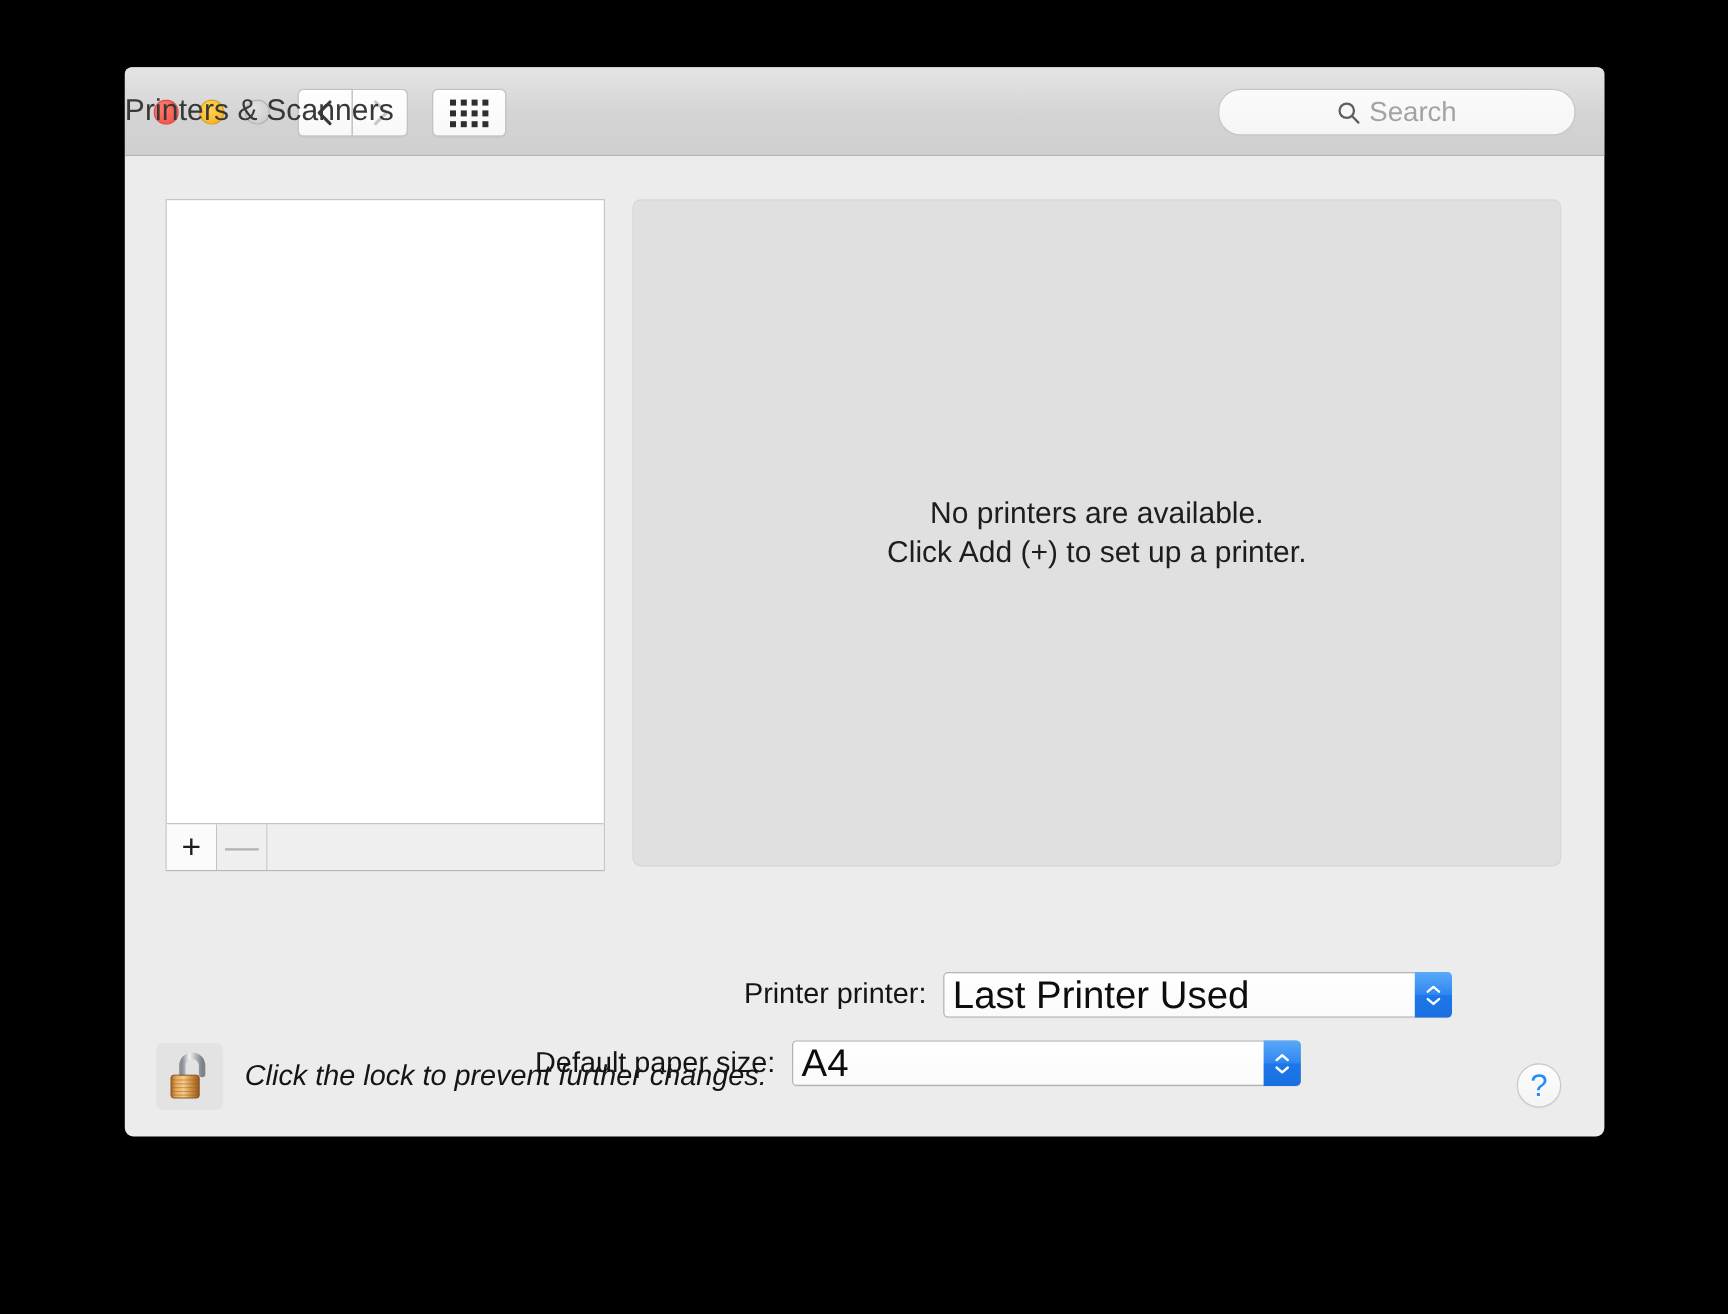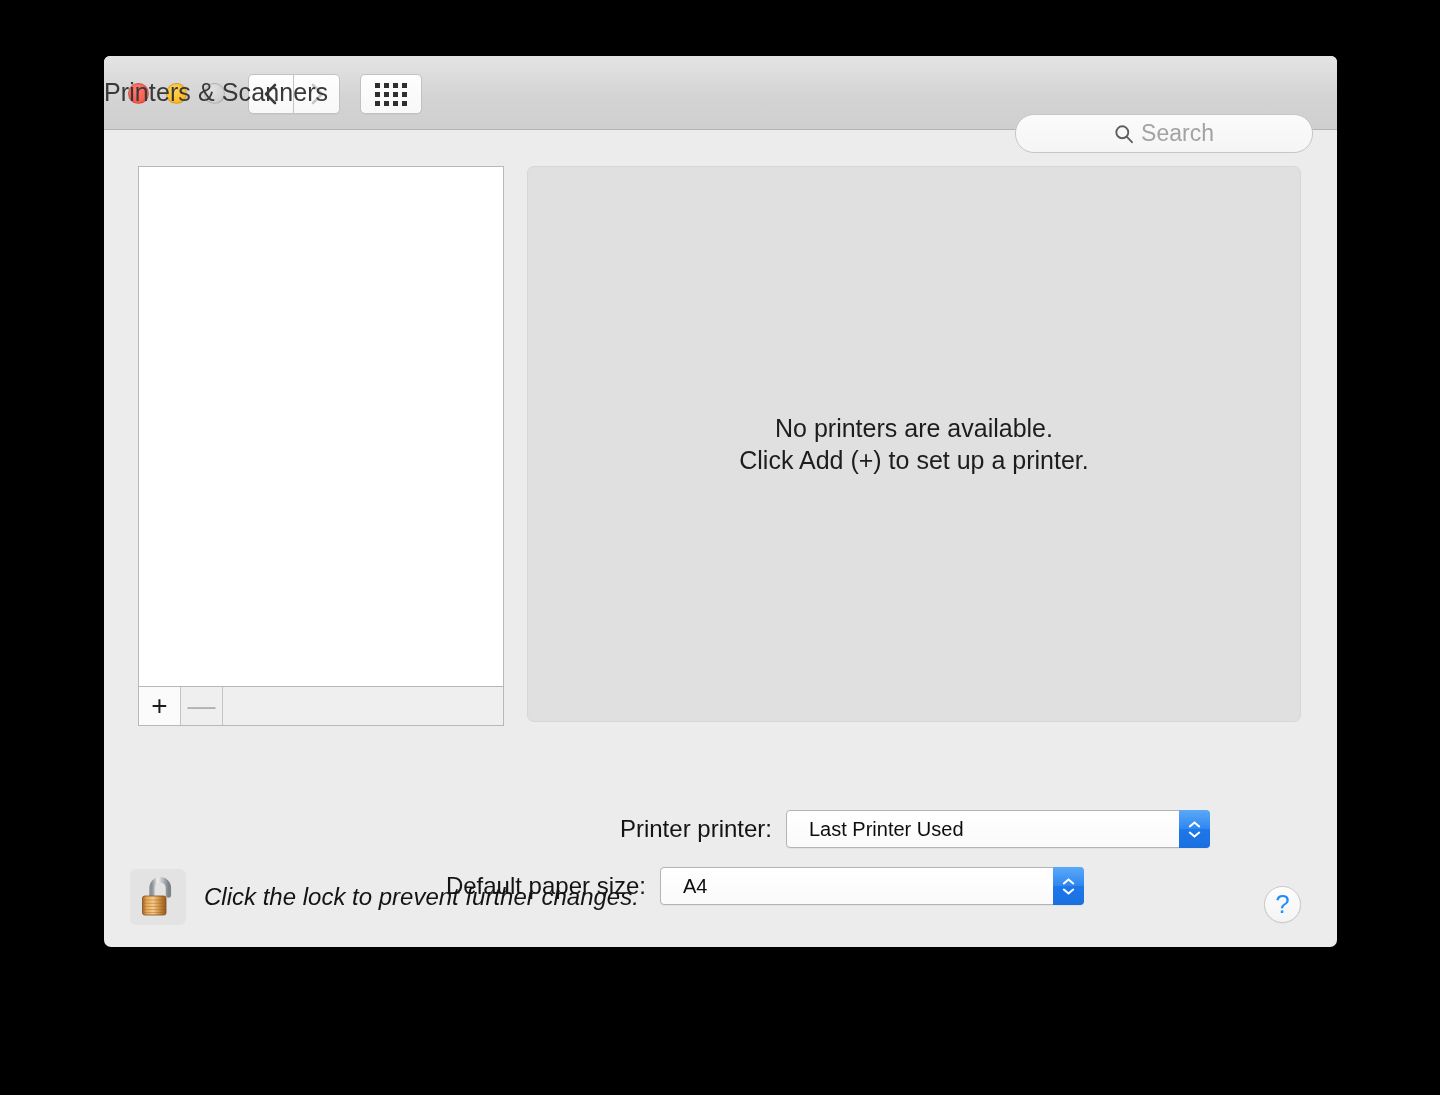--- a/index.html
+++ b/index.html
@@ -107,21 +107,20 @@
     width: 298px;
     height: 39px;
     background: linear-gradient(to bottom, #fbfbfb 0%, #f5f5f5 100%);
     border: 0.5px solid #c6c6c6;
     border-radius: 19px;
     box-sizing: border-box;
     display: flex;
     align-items: center;
     justify-content: center;
     gap: 7px;
-    margin-top: 40px;
   }
   #search-placeholder {
     font-size: 23px;
     color: #a3a3a3;
   }
 
   
   #content {
     position: absolute;
     left: 0;
@@ -216,23 +215,23 @@
     height: 38px;
     background: linear-gradient(to bottom, #ffffff 0%, #fafafa 100%);
     border: 0.5px solid #b3b3b3;
     border-radius: 4px;
     box-sizing: border-box;
     display: flex;
     align-items: center;
     box-shadow: 0 0.5px 0.5px rgba(0,0,0,0.08);
   }
   .popup-value {
-    font-size: 20px;
+    font-size: 32px;
     color: #0d0d0d;
-    padding-left: 22px;
+    padding-left: 7px;
     white-space: nowrap;
     overflow: hidden;
   }
   .popup-stepper {
     position: absolute;
     right: -1px;
     top: -1px;
     width: 31px;
     height: 38px;
     background: linear-gradient(to bottom, #5aa9f8 0%, #2f86ef 50%, #1d78ea 51%, #1a6fe0 100%);

